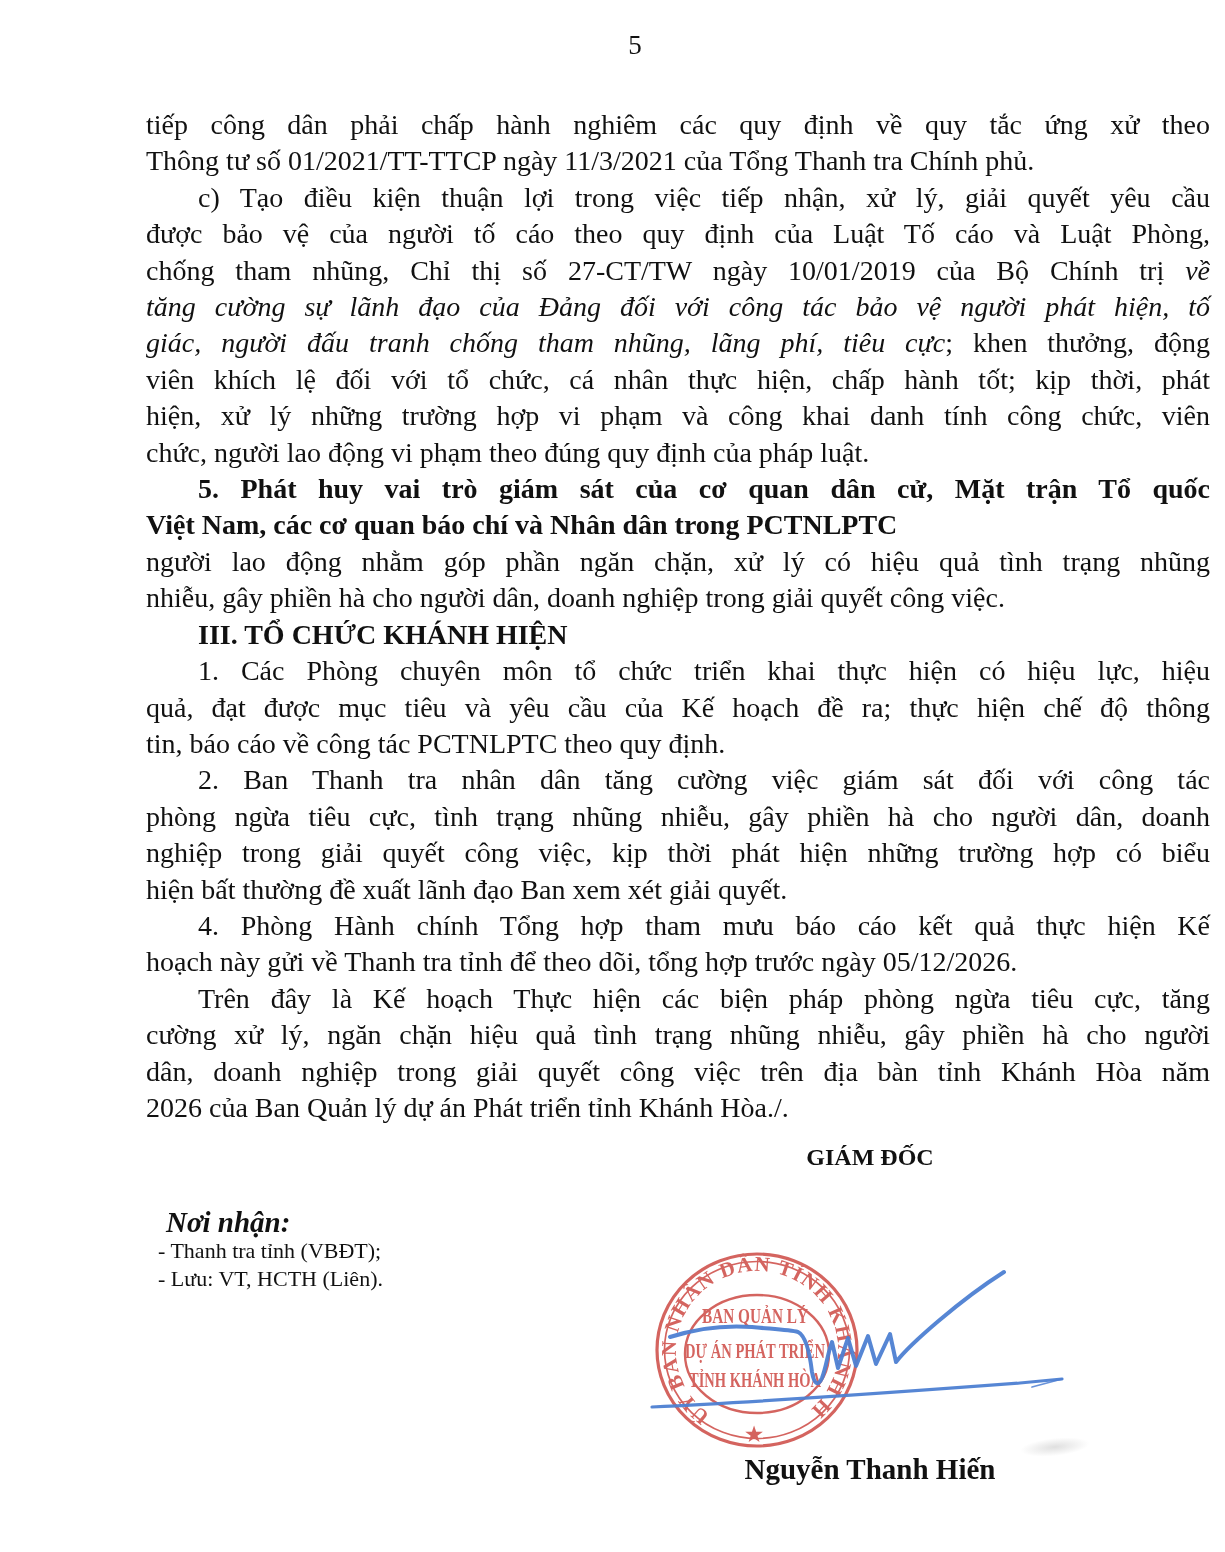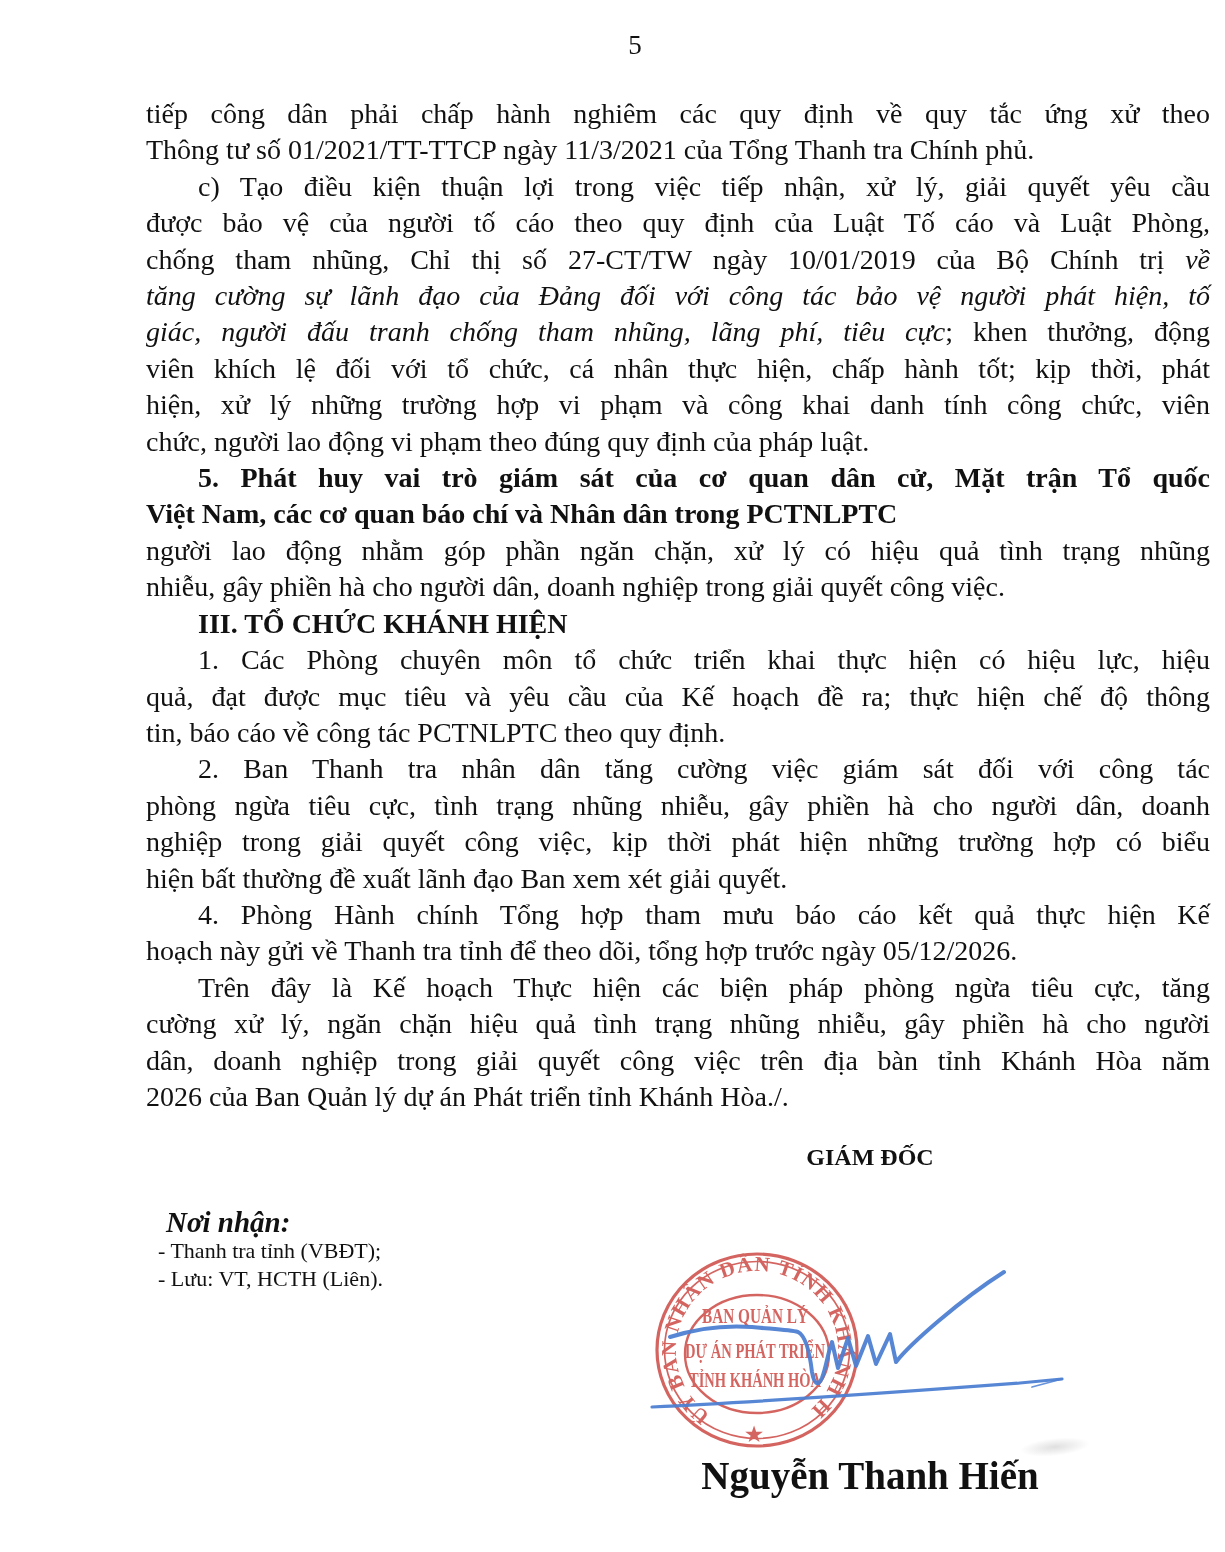--- a/index.html
+++ b/index.html
@@ -9,41 +9,41 @@
     background:#ffffff;
     font-family:"Liberation Serif","DejaVu Serif",serif;
     color:#111;
     overflow:hidden;
   }
   .page-number{
     position:absolute;left:146px;top:30px;width:978px;
     text-align:center;font-size:27px;
   }
   .doc-body{
-    position:absolute;left:146px;top:96px;width:1064px;
+    position:absolute;left:146px;top:107px;width:1064px;
     font-size:28px;line-height:36.4px;
   }
   .line{text-align:justify;text-align-last:justify;}
   .line.last{text-align-last:left;}
   .line.indent{padding-left:52px;}
   .line span.n{font-style:normal;font-weight:normal;}
   .line span.i{font-style:italic;}
   .line span.b{font-weight:bold;}
   .recipients{
     position:absolute;left:158px;top:1208px;width:420px;
     font-size:22px;line-height:28.5px;
   }
   .recipients .heading{font-weight:bold;font-style:italic;font-size:29px;padding-left:8px;}
   .sig-title{
     position:absolute;left:620px;top:1144px;width:500px;
     text-align:center;font-weight:bold;font-size:24px;
   }
   .signer-name{
     position:absolute;left:620px;top:1453px;width:500px;
-    text-align:center;font-weight:bold;font-size:39px;
+    text-align:center;font-weight:bold;font-size:29px;
   }
   .stamp-svg{position:absolute;left:653px;top:1250px;width:208px;height:200px;opacity:.88;}
   .stamp-svg text{font-family:"Liberation Serif","DejaVu Serif",serif;font-weight:bold;}
   .sign-svg{position:absolute;left:630px;top:1255px;width:450px;height:165px;}
   .smudge{
     position:absolute;left:1020px;top:1438px;width:70px;height:18px;
     background:radial-gradient(ellipse at center, rgba(150,150,150,.30), rgba(150,150,150,0) 70%);
     transform:rotate(-6deg);
   }
 </style>

